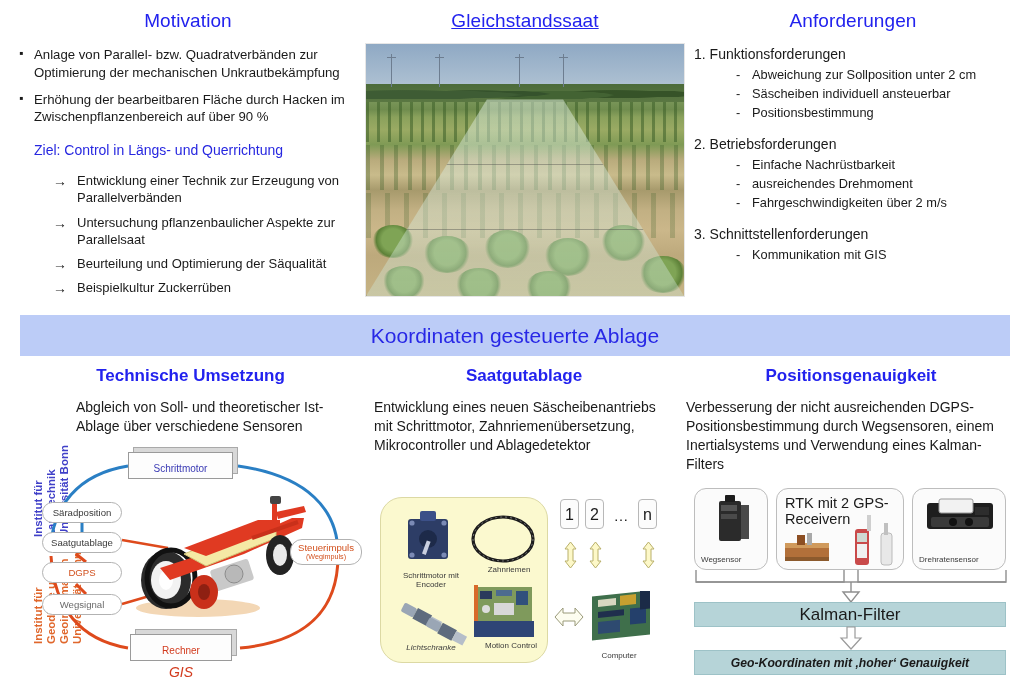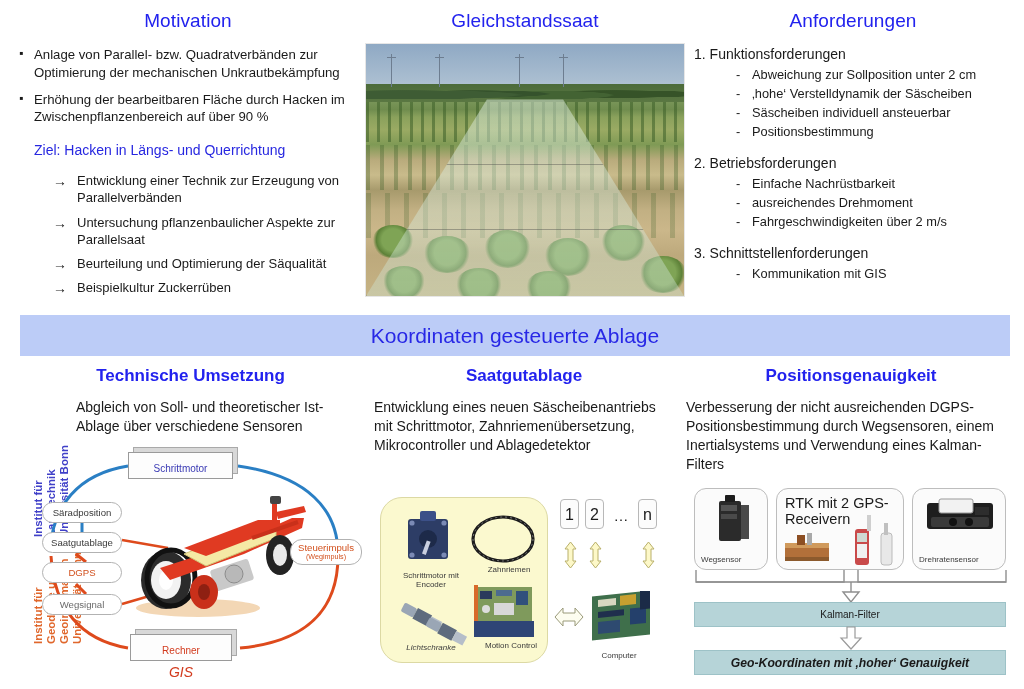--- a/index.html
+++ b/index.html
@@ -42,21 +42,21 @@
     position: relative; padding-left: 24px; margin-bottom: 7px;
     font-size: 13px; line-height: 1.32; color: #1a1a1a;
   }
   .arrow-list li::before {
     content: "\2192"; position: absolute; left: 0; top: 0;
     font-size: 14px; color: #1a1a1a;
   }
 
   
   #gleichstand { position: absolute; left: 362px; top: 10px; width: 326px; }
-  #gleichstand .col-title { margin-bottom: 11px; }
+  #gleichstand .col-title { margin-bottom: 11px; text-decoration: underline; }
   #field-photo {
     position: relative; width: 320px; height: 254px; margin: 0 auto;
     overflow: hidden; border: 1px solid #e6e6e6;
     background:
       linear-gradient(#8fa9c4 0%, #a9bdd0 14%, #b9c8d6 19%, #7e9a5e 21%, #6f8c4e 26%,
                       #8aa15c 29%, #9aaa63 34%,
                       #7f9a55 40%, #b9ab7c 46%, #c9bb8b 52%,
                       #a79a6c 58%, #c2b083 66%, #cbb78a 74%,
                       #bda97c 84%, #c6b384 100%);
   }
@@ -198,36 +198,36 @@
     font-size: 8px; color: #3a3a3a; line-height: 1.2;
   }
   #rtk-title { position: absolute; left: 8px; top: 6px; right: 4px;
                font-size: 14.5px; color: #1a1a1a; line-height: 1.12; }
   .bar {
     position: absolute; left: 8px; width: 312px; height: 25px;
     background: #b6d4d8; border: 1px solid #9dc2c7;
     display: flex; align-items: center; justify-content: center;
   }
   #bar-kalman { top: 116px; }
-  #bar-kalman span { font-size: 10px; color: #1a1a1a; }
+  #bar-kalman span { font-size: 17px; color: #1a1a1a; }
   #bar-geo { top: 164px; }
   #bar-geo span { font-size: 12.2px; font-style: italic; font-weight: bold; color: #1a1a1a; }
 </style>
 </head>
 <body>
 
 <div id="poster">
 
   <section id="motivation">
     <h2 class="col-title">Motivation</h2>
     <ul class="sq-list">
       <li>Anlage von Parallel- bzw. Quadratverbänden zur Optimierung der mechanischen Unkrautbekämpfung</li>
       <li>Erhöhung der bearbeitbaren Fläche durch Hacken im Zwischenpflanzenbereich auf über 90 %</li>
     </ul>
-    <div id="motiv-goal">Ziel: Hacken in Längs- und Querrichtung</div>
+    <div id="motiv-goal">Ziel: Control in Längs- und Querrichtung</div>
     <ul class="arrow-list">
       <li>Entwicklung einer Technik zur  Erzeugung von Parallelverbänden</li>
       <li>Untersuchung pflanzenbaulicher  Aspekte zur Parallelsaat</li>
       <li>Beurteilung und Optimierung der Säqualität</li>
       <li>Beispielkultur Zuckerrüben</li>
     </ul>
   </section>
 
   <section id="gleichstand">
     <h2 class="col-title">Gleichstandssaat</h2>
@@ -261,21 +261,20 @@
   <section id="anforderungen">
     <h2 class="col-title">Anforderungen</h2>
 
     <div class="num-group">
       <div class="num-head">
         <span>1.</span>
         <span>Funktionsforderungen</span>
       </div>
       <ul class="dash-list">
         <li>Abweichung zur Sollposition unter 2 cm</li>
-        <li>‚hohe‘ Verstelldynamik der Säscheiben</li>
         <li>Säscheiben individuell ansteuerbar</li>
         <li>Positionsbestimmung</li>
       </ul>
     </div>
 
     <div class="num-group" style="margin-top:16px;">
       <div class="num-head">
         <span>2.</span>
         <span>Betriebsforderungen</span>
       </div>

